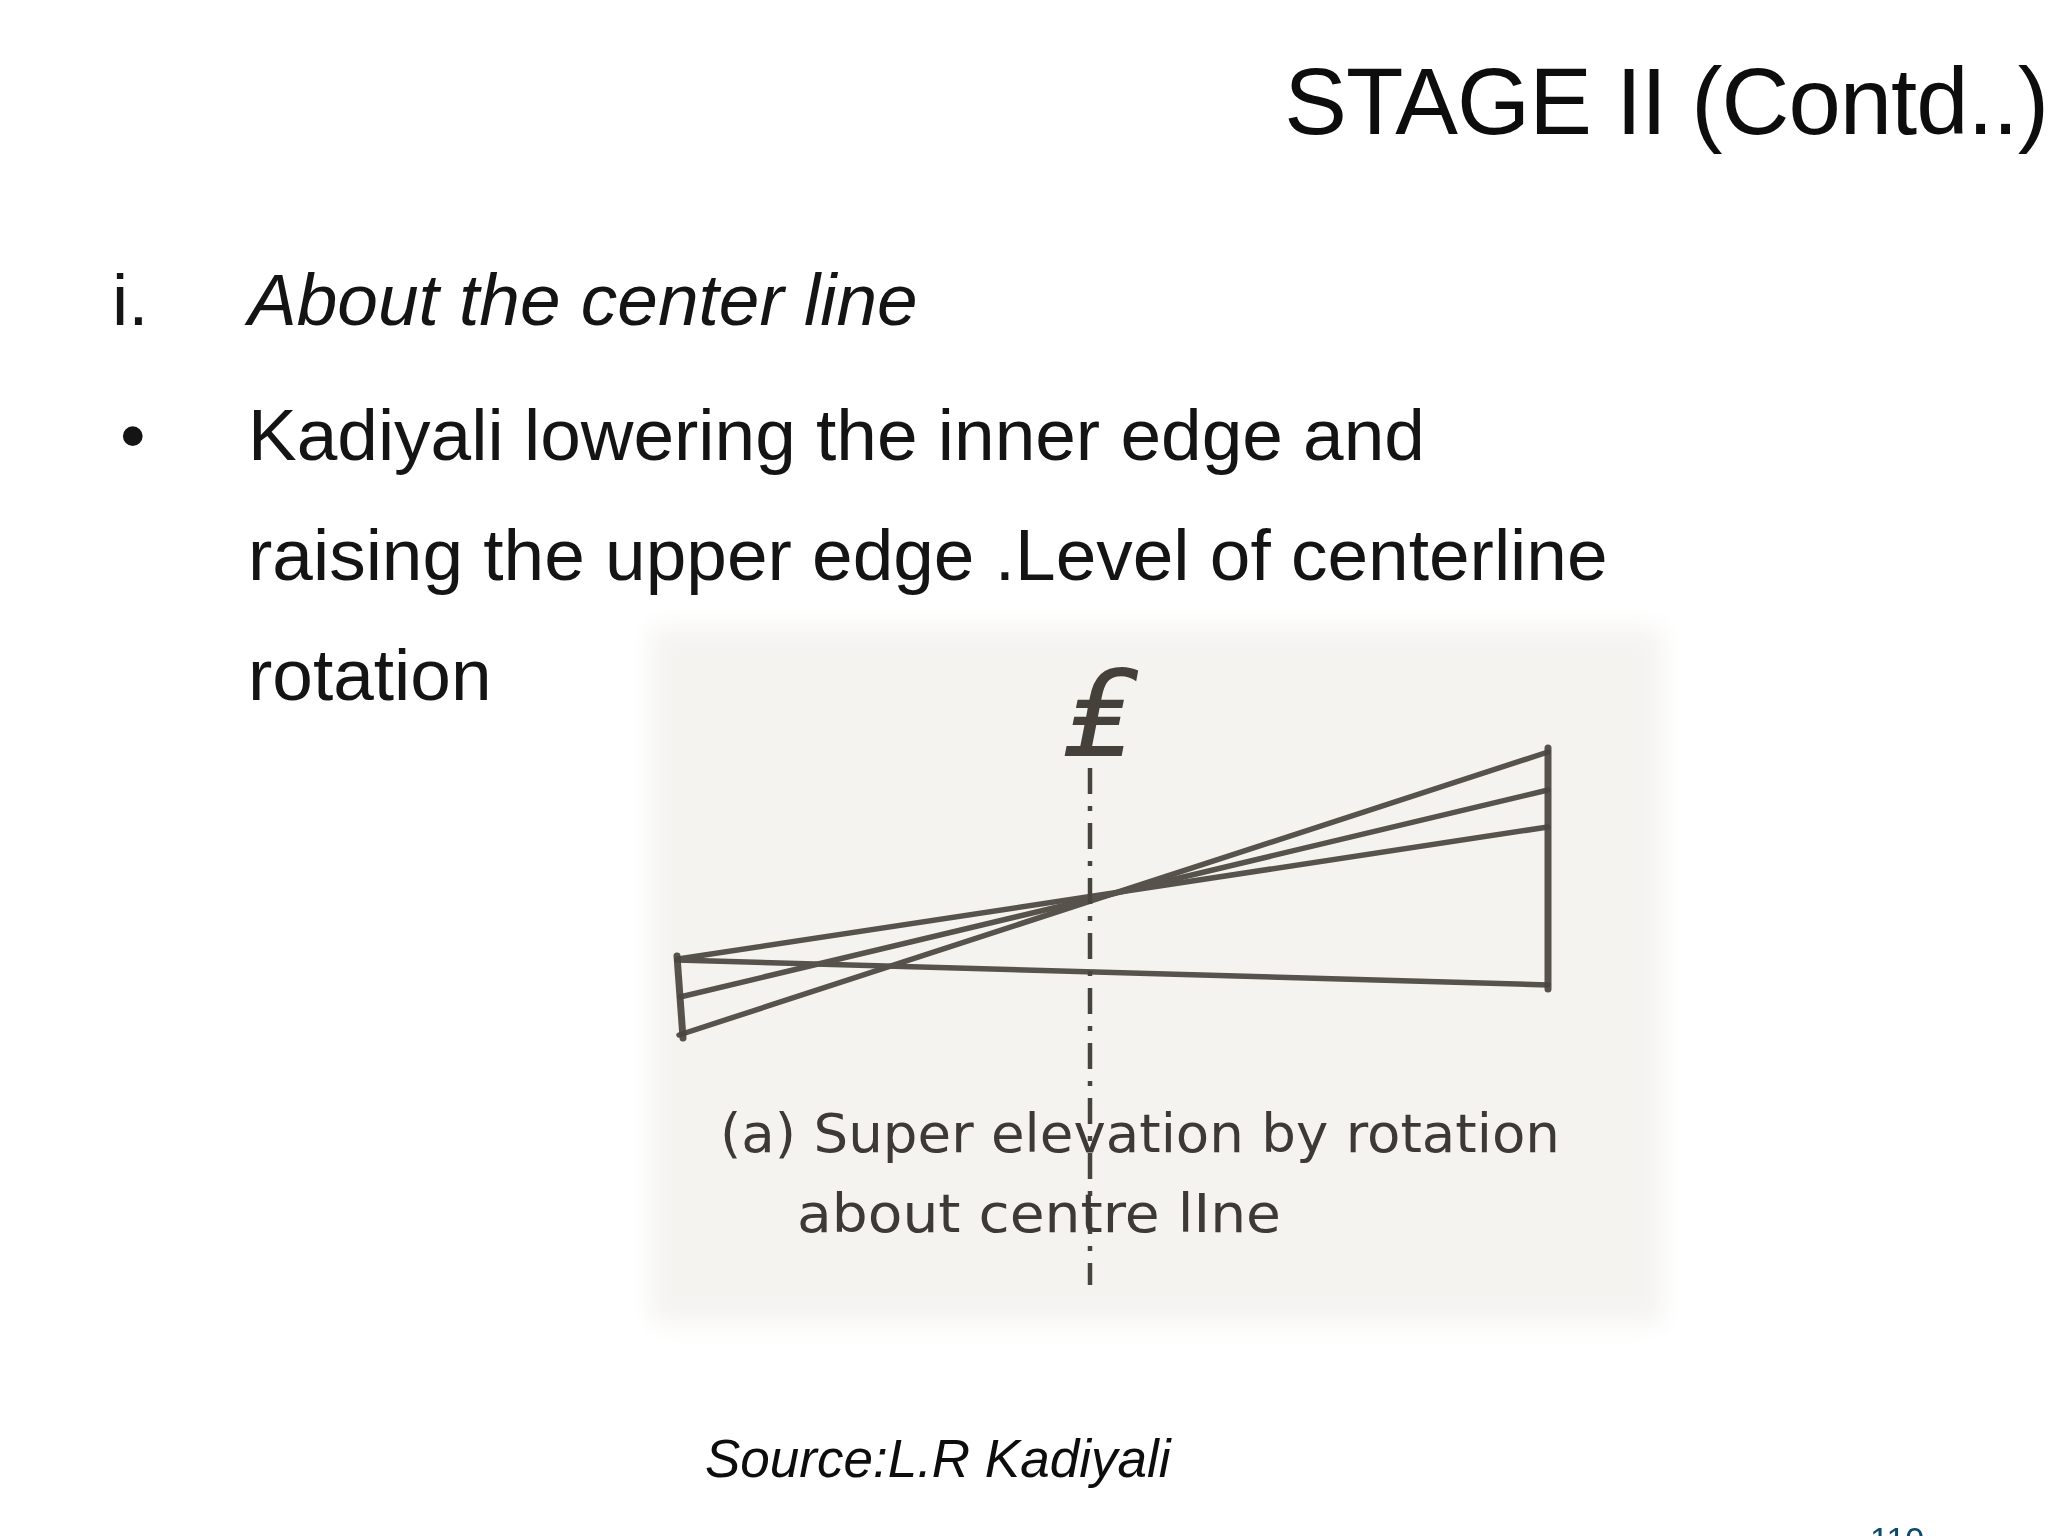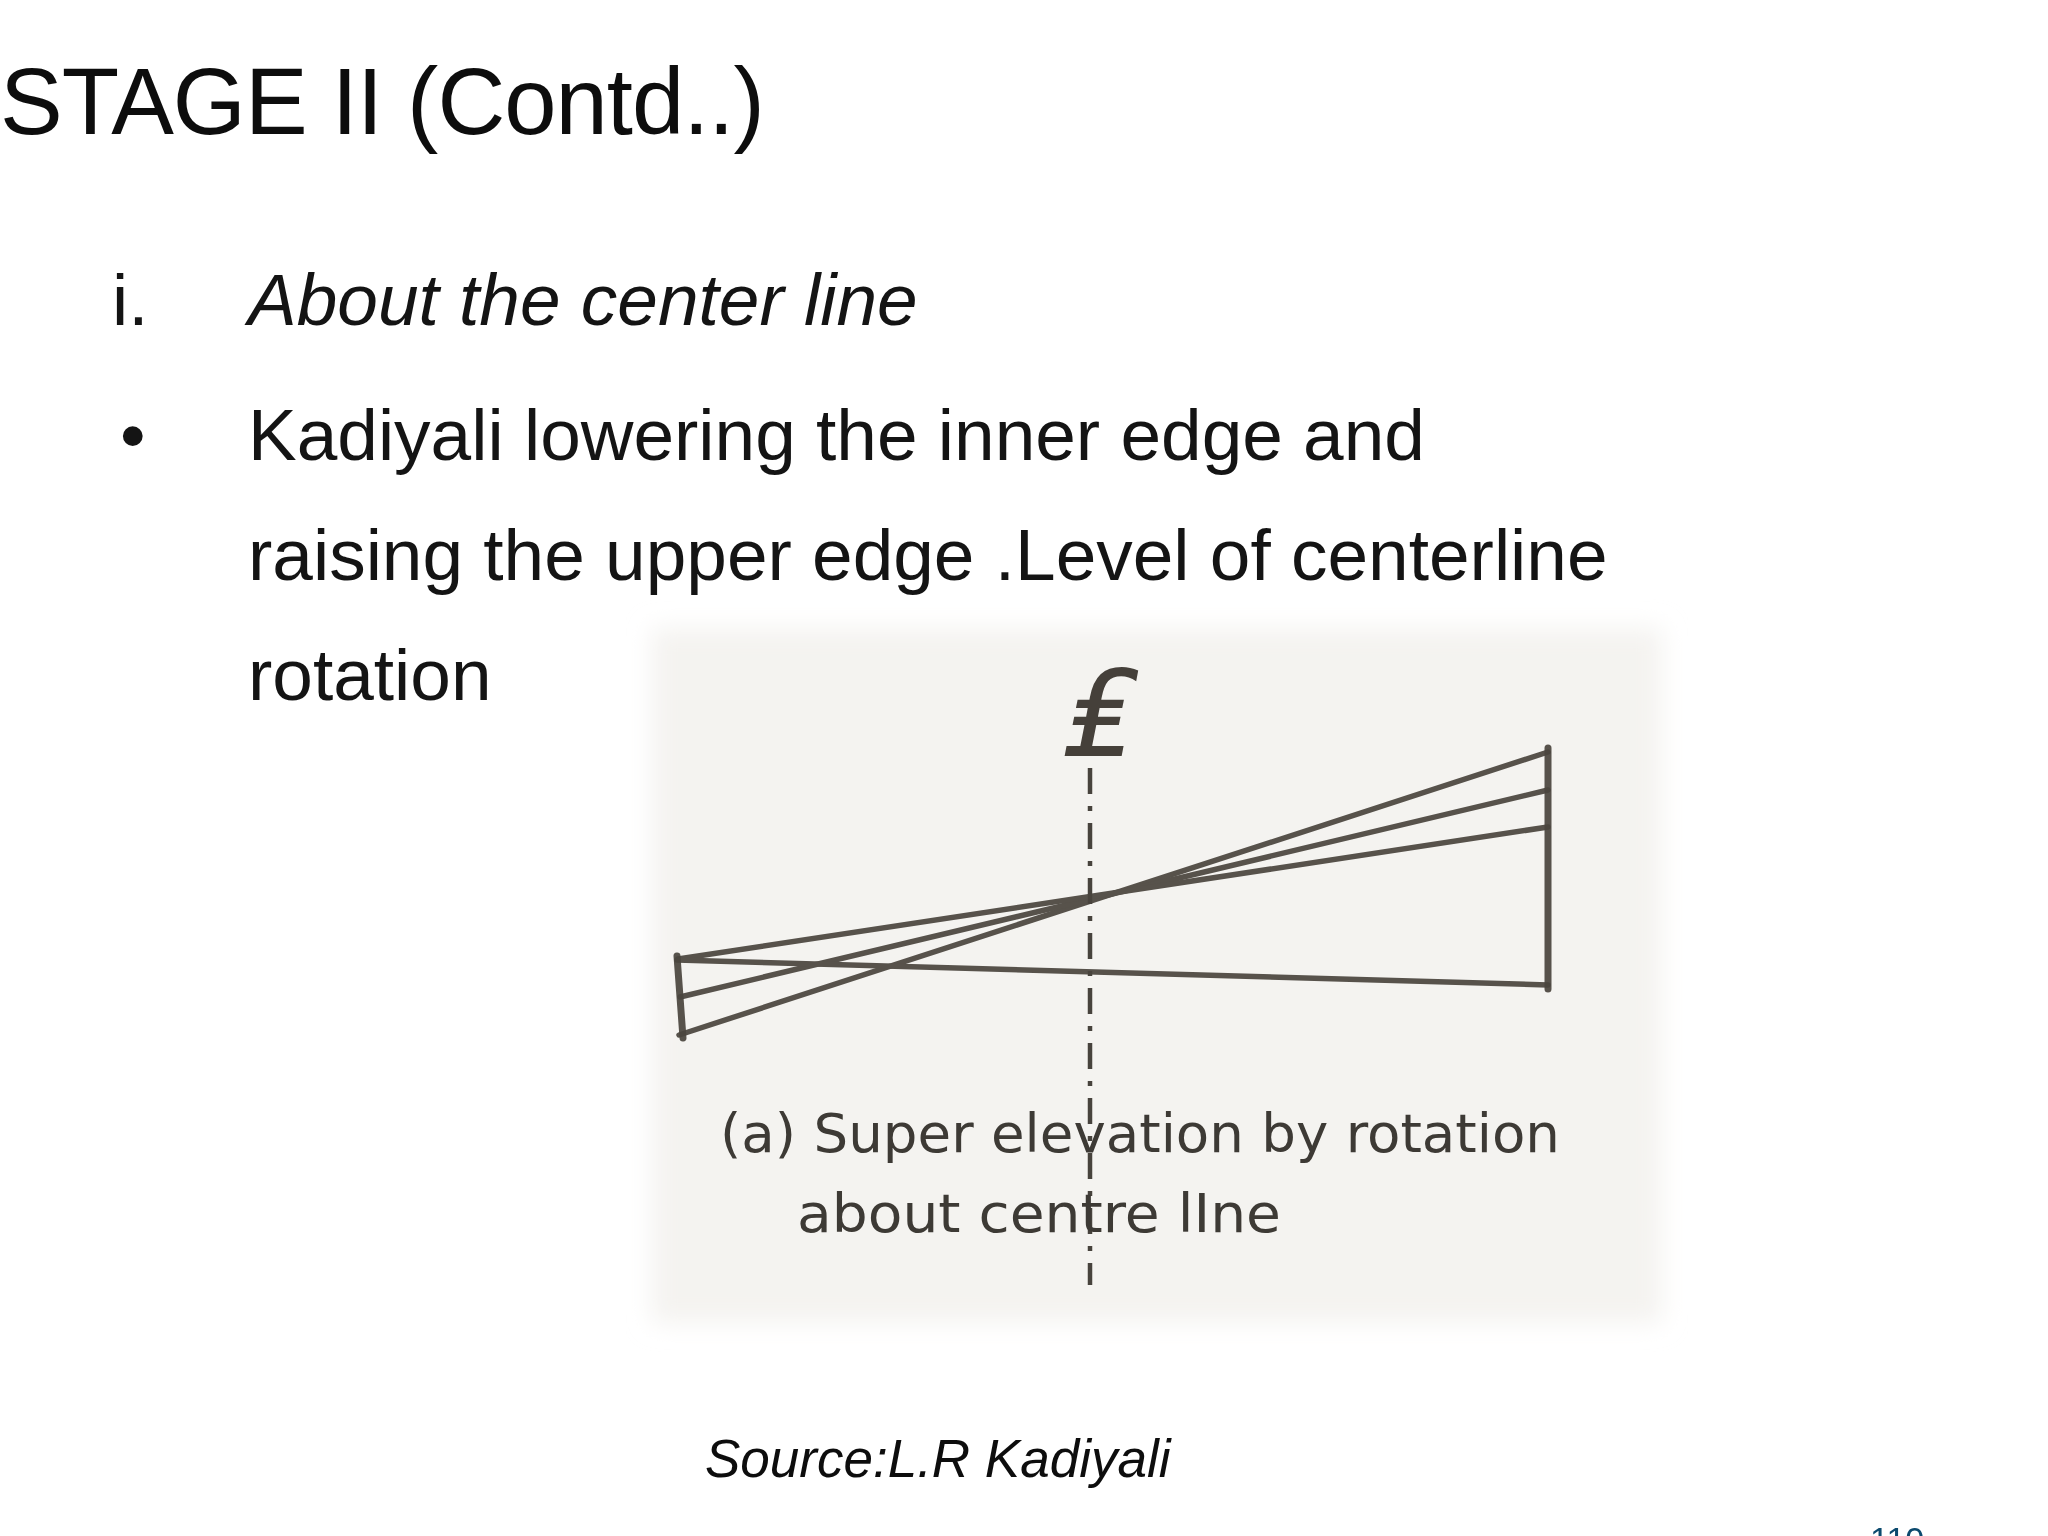--- a/index.html
+++ b/index.html
@@ -7,21 +7,21 @@
     position:relative;
     width:2048px;height:1536px;
     background:#ffffff;
     overflow:hidden;
     font-family:"Liberation Sans", sans-serif;
     color:#111111;
   }
   .title{
     position:absolute;
     left:0; right:0; top:48px;
-    text-align:left;
+    text-align:right;
     font-size:94px;
     letter-spacing:-1px;
     color:#0d0d0d;
     white-space:nowrap;
   }
   .bullet-line{
     position:absolute;
     font-size:73px;
     line-height:120px;
     white-space:nowrap;

